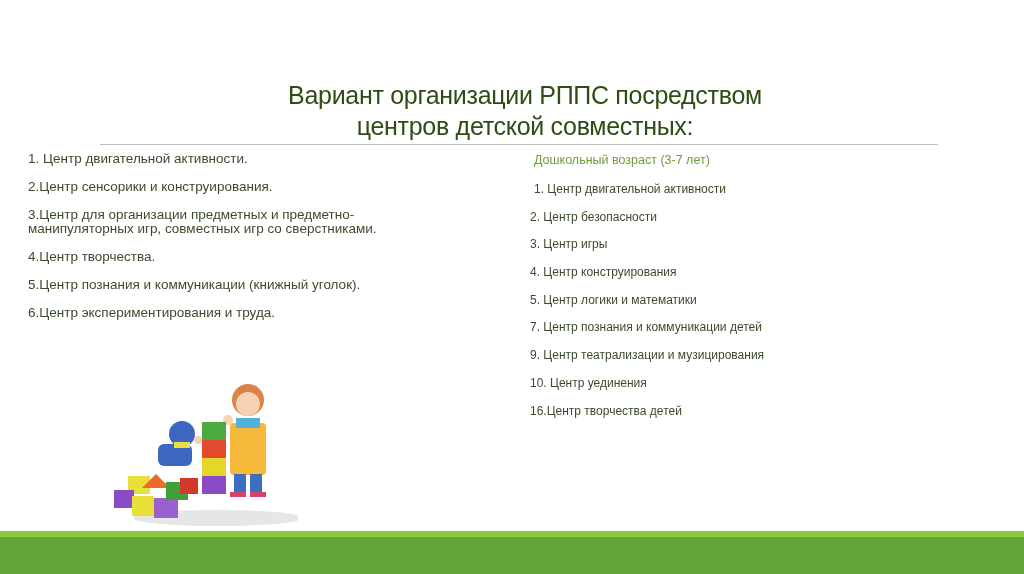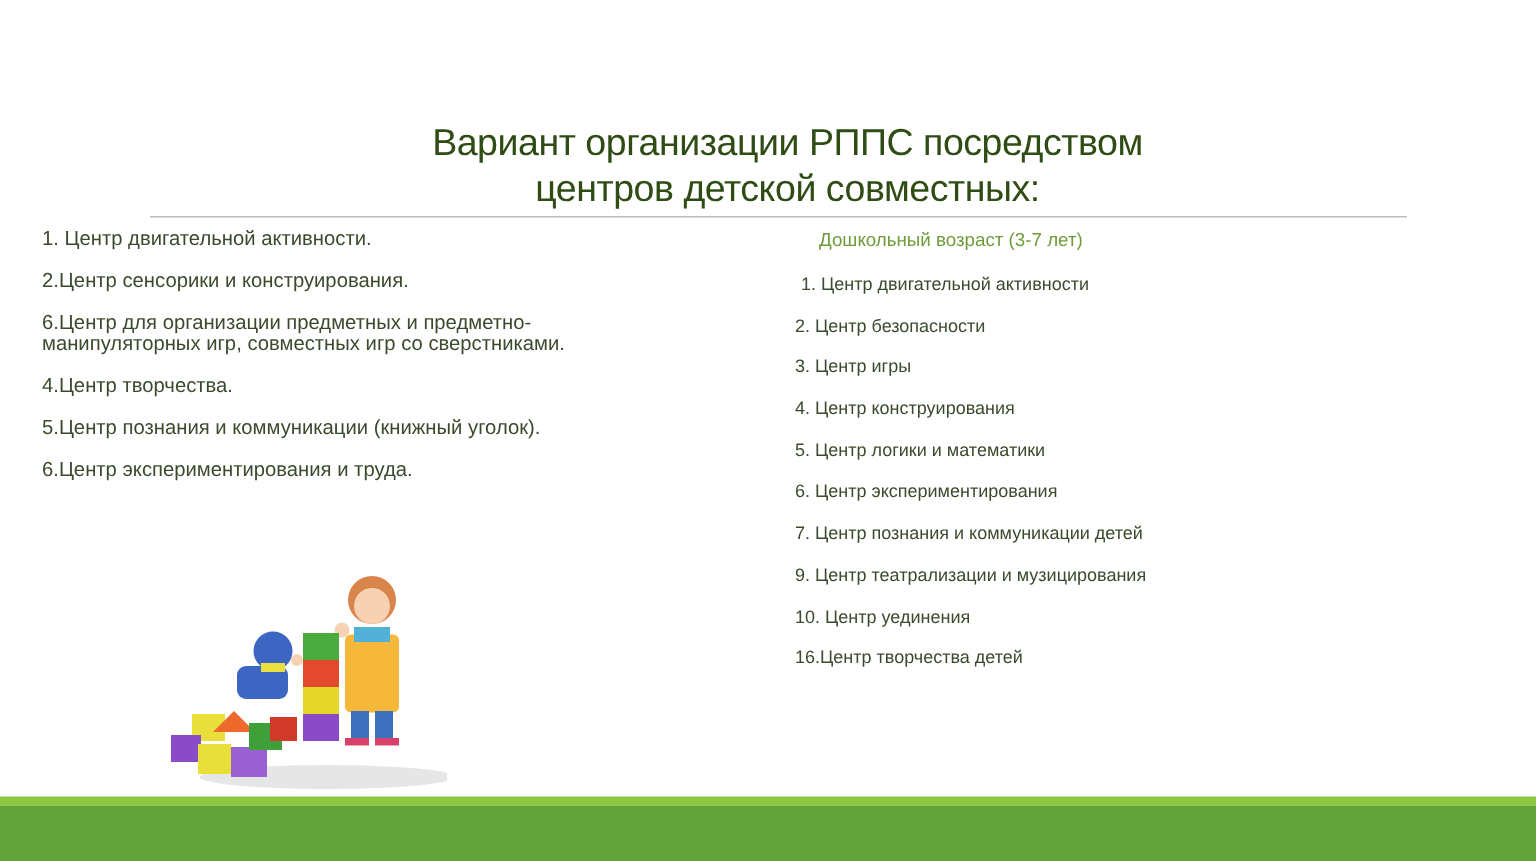--- a/index.html
+++ b/index.html
@@ -16,55 +16,54 @@
   .title-rule {
     position: absolute; left: 100px; width: 838px; top: 144px;
     height: 1px; background: #bdbdbd;
   }
   .left-col { position: absolute; left: 28px; top: 152px; width: 470px; }
   .left-sub { color: #6f9d3a; font-size: 10.5px; margin: 0 0 14px 2px; }
   .left-item {
     color: #3b4a2c; font-size: 13.5px; line-height: 14px; margin: 0 0 14px 0;
   }
   .right-col { position: absolute; left: 530px; top: 153px; width: 400px; }
-  .right-sub { color: #6f9d3a; font-size: 12.5px; margin: 0 0 13px 16px; height: 16px; }
+  .right-sub { color: #6f9d3a; font-size: 12.5px; margin: 0 0 13px 4px; height: 16px; }
   .right-item {
     color: #3b4a2c; font-size: 12px; line-height: 14px; height: 14px; margin: 0 0 13.7px 0;
   }
   .right-item.indent { padding-left: 4px; }
   .clipart { position: absolute; left: 108px; top: 378px; width: 190px; height: 150px; }
   .bar-light { position: absolute; left: 0; right: 0; top: 531px; height: 6px; background: #8dc63f; }
   .bar-dark { position: absolute; left: 0; right: 0; top: 537px; height: 37px; background: #62a33a; }
 </style>
 </head>
 <body>
 
 <div class="title">
   <div>Вариант организации РППС посредством</div>
   <div>центров детской совместных:</div>
 </div>
 <div class="title-rule"></div>
 
 <div class="left-col">
   <div class="left-item">1. Центр двигательной активности.</div>
   <div class="left-item">2.Центр сенсорики и конструирования.</div>
-  <div class="left-item" style="width:410px;">6.Центр для организации предметных и предметно-манипуляторных игр, совместных игр со сверстниками.</div>
+  <div class="left-item" style="width:410px;">3.Центр для организации предметных и предметно-манипуляторных игр, совместных игр со сверстниками.</div>
   <div class="left-item">4.Центр творчества.</div>
   <div class="left-item">5.Центр познания и коммуникации (книжный уголок).</div>
   <div class="left-item">6.Центр экспериментирования и труда.</div>
 </div>
 
 <div class="right-col">
   <div class="right-sub">Дошкольный возраст (3-7 лет)</div>
   <div class="right-item indent">1. Центр двигательной активности</div>
   <div class="right-item">2. Центр безопасности</div>
   <div class="right-item">3. Центр игры</div>
   <div class="right-item">4. Центр конструирования</div>
   <div class="right-item">5. Центр логики и математики</div>
-  <div class="right-item">6. Центр экспериментирования</div>
   <div class="right-item">7. Центр познания и коммуникации детей</div>
   <div class="right-item">9. Центр театрализации и музицирования</div>
   <div class="right-item">10. Центр уединения</div>
   <div class="right-item">16.Центр творчества детей</div>
 </div>
 
 <div class="clipart">
   <svg width="190" height="150" viewBox="0 0 190 150">
 
     <ellipse cx="110" cy="140" rx="85" ry="8" fill="#e6e6e6"></ellipse>

